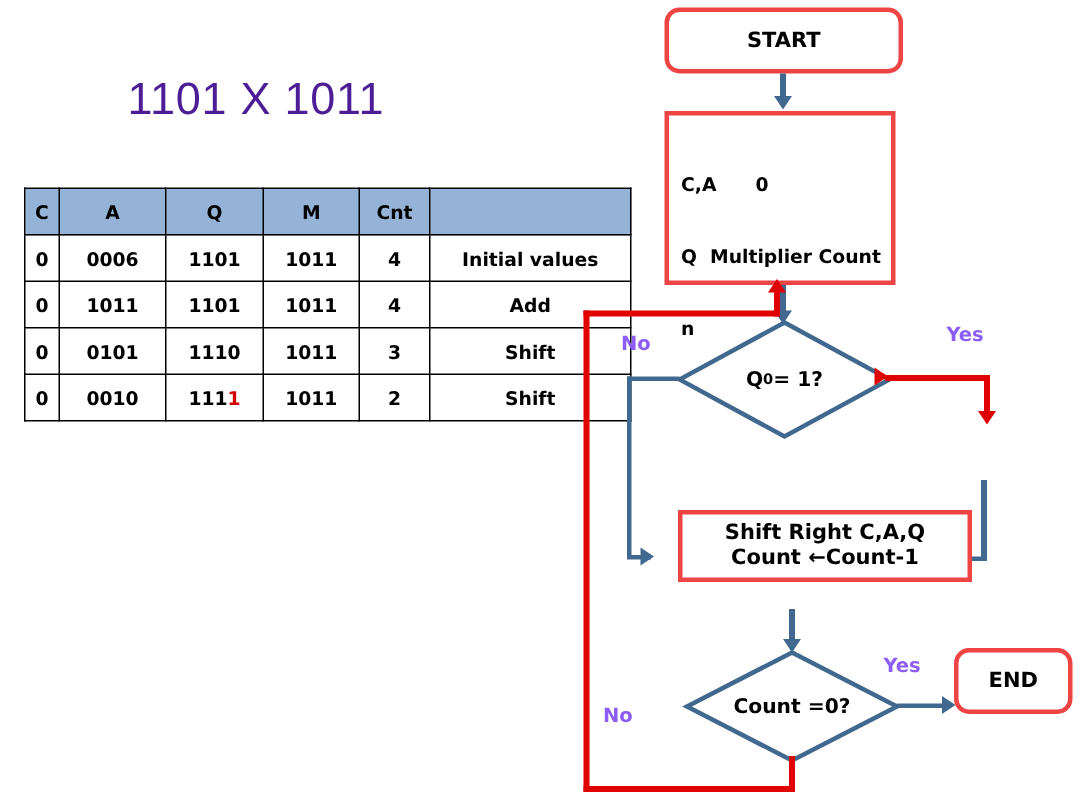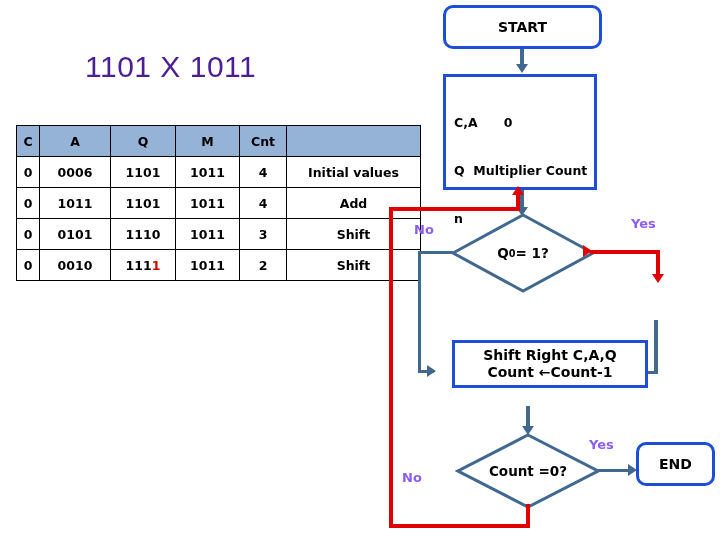--- a/index.html
+++ b/index.html
@@ -41,21 +41,21 @@
   .q-col{width:64px;}
   .m-col{width:63px;}
   .cnt-col{width:46px;}
   .note-col{width:133px;}
   .red-bit{color:#d40000;}
 
   
   .fc-box{
     position:absolute;
     box-sizing:border-box;
-    border:3px solid #1d4ed8;
+    border:3px solid #ef4444;
     background:#ffffff;
     font-family:"DejaVu Sans", sans-serif;
     font-weight:bold;
     color:#000;
     display:flex;
     align-items:center;
     justify-content:center;
     text-align:center;
     line-height:1.18;
   }
@@ -219,21 +219,21 @@
     <div class="diamond-text">Count =0?</div>
   </div>
 
   <div class="fc-label" style="left:589px;top:437px;">Yes</div>
 
   <div class="fc-label" style="left:402px;top:470px;">No</div>
 
   <div class="ln" style="left:598px;top:469px;width:36px;height:3px;"></div>
   <div class="arrow arr-right-b" style="left:628px;top:464px;"></div>
 
-  <div class="fc-box fc-term" style="left:636px;top:442px;width:79px;height:44px;font-size:14px;">END</div>
+  <div class="fc-box fc-term" style="left:636px;top:432px;width:79px;height:44px;font-size:14px;">END</div>
 
   <div class="ln-red" style="left:526px;top:504px;width:4px;height:24px;"></div>
   <div class="ln-red" style="left:389px;top:524px;width:141px;height:4px;"></div>
   <div class="ln-red" style="left:389px;top:207px;width:4px;height:321px;"></div>
   <div class="ln-red" style="left:389px;top:207px;width:131px;height:4px;"></div>
   <div class="ln-red" style="left:516px;top:190px;width:4px;height:21px;"></div>
   <div class="arrow arr-up-r" style="left:512px;top:186px;"></div>
 
 </div>
 

